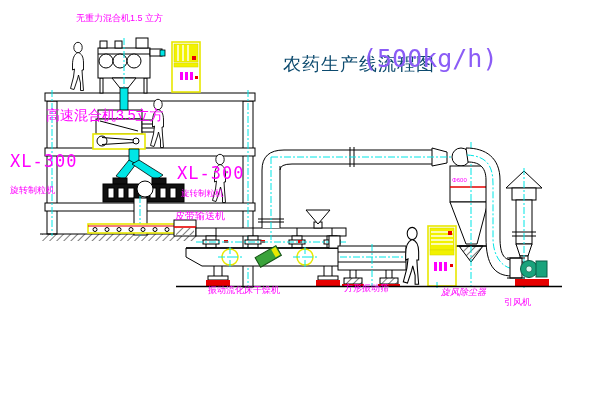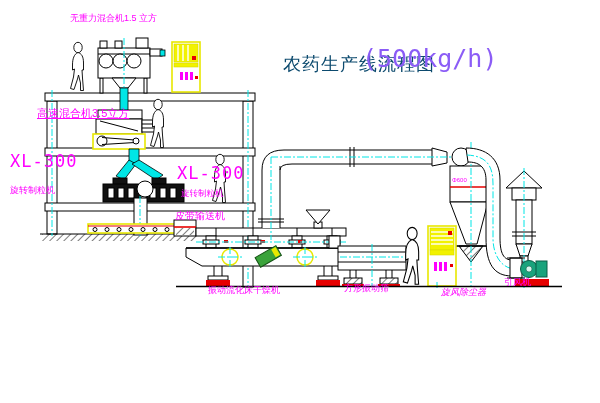--- a/index.html
+++ b/index.html
@@ -283,33 +283,33 @@
     <use href="#person" transform="translate(66,42)"></use>
     <use href="#person" transform="translate(146,99)"></use>
     <use href="#person" transform="translate(208,154)"></use>
     <use href="#person" transform="translate(398,227) scale(1.18)"></use>
   </g>
 </svg>
 
 <div class="title-cn">农药生产线流程图</div>
 <div class="title-cap">(500kg/h)</div>
 
-<div class="lbl" style="left:70px;top:14px;font-size:9px;">无重力混合机1.5 立方</div>
-<div class="lbl" style="left:37px;top:108px;font-size:11px;text-decoration:underline;">高速混合机3.5立方</div>
+<div class="lbl" style="left:76px;top:14px;font-size:9px;">无重力混合机1.5 立方</div>
+<div class="lbl" style="left:46px;top:108px;font-size:14px;">高速混合机3.5立方</div>
 
 <div class="lbl mono" style="left:10px;top:153px;font-size:17px;letter-spacing:1px;">XL-300</div>
 <div class="lbl" style="left:10px;top:186px;font-size:9px;">旋转制粒机</div>
 
 <div class="lbl mono" style="left:177px;top:165px;font-size:17px;letter-spacing:1px;">XL-300</div>
 <div class="lbl" style="left:181px;top:189px;font-size:8.5px;">旋转制粒机</div>
 
 <div class="lbl" style="left:143px;top:211px;font-size:10px;margin-left:32px;">皮带输送机</div>
 
 <div class="lbl" style="left:208px;top:286px;font-size:9px;">振动流化床干燥机</div>
 
 <div class="lbl" style="left:344px;top:284px;font-size:9px;text-align:right;">方形振动筛</div>
 
 <div class="lbl" style="left:441px;top:288px;font-size:9px;font-style:italic;">旋风除尘器</div>
 <div class="lbl" style="left:452px;top:177px;font-size:6px;">Φ600</div>
 
-<div class="lbl" style="left:504px;top:278px;font-size:9px;">引风机</div>
+<div class="lbl" style="left:504px;top:298px;font-size:9px;">引风机</div>
 
 </div>
 
 </body></html>

